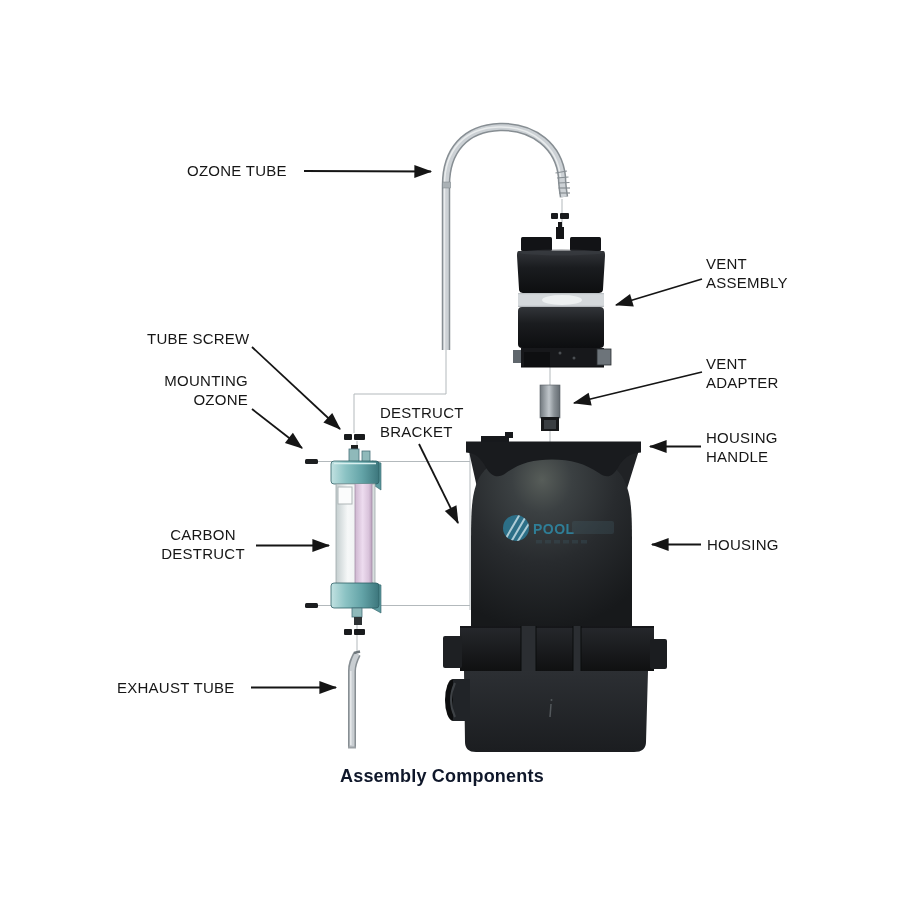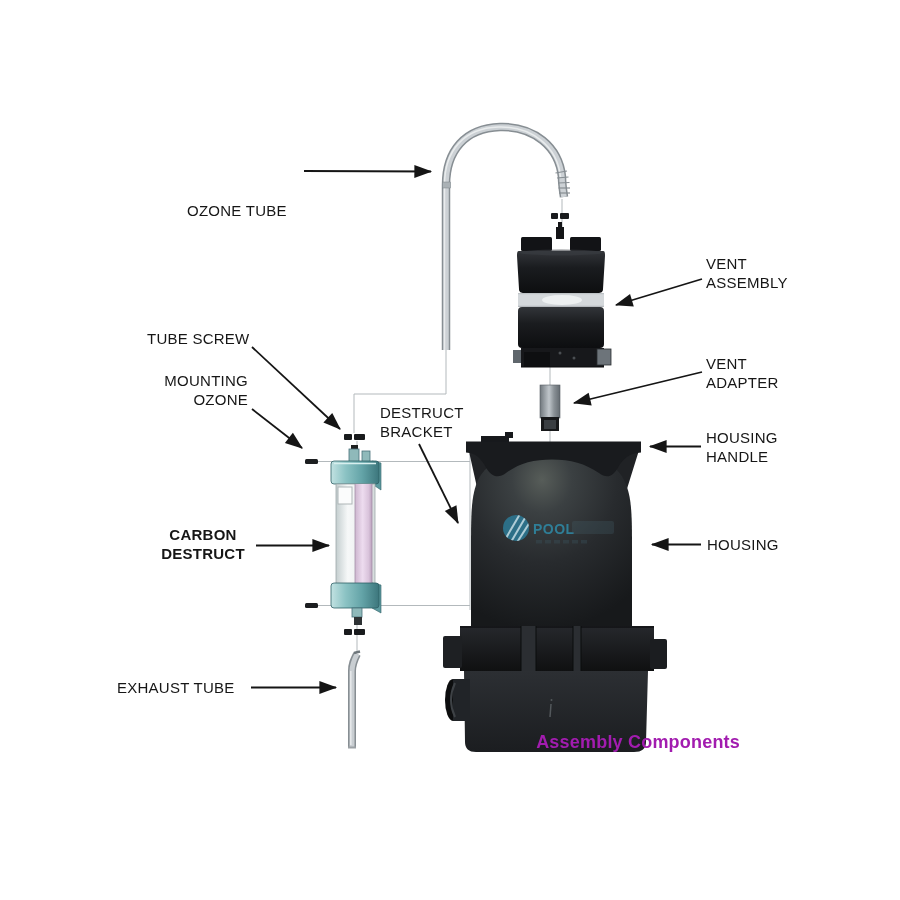--- a/index.html
+++ b/index.html
@@ -1,32 +1,32 @@
 <!DOCTYPE html>
 <html><head>
 <meta charset="utf-8">
 <style>
   html,body{margin:0;padding:0;background:#fff;}
   .canvas{position:relative;width:900px;height:900px;background:#ffffff;overflow:hidden;
           font-family:"Liberation Sans",sans-serif;}
   .canvas svg{position:absolute;left:0;top:0;}
   .lbl{position:absolute;font-size:15px;line-height:19px;color:#161616;letter-spacing:.25px;
        white-space:pre-line;}
-  .lbl-ozone{left:187px;top:161px;margin-top:40px;}
+  .lbl-ozone{left:187px;top:161px;}
   .lbl-tubeclamp{left:147px;top:329px;}
   .lbl-mounting{left:140px;top:371px;width:108px;text-align:right;}
   .lbl-bracket{left:380px;top:403px;}
   .lbl-ventasm{left:706px;top:254px;}
   .lbl-ventadp{left:706px;top:354px;}
   .lbl-handle{left:706px;top:428px;}
   .lbl-housing{left:707px;top:535px;}
-  .lbl-carbon{left:148px;top:525px;width:110px;text-align:center;font-weight:bold;}
+  .lbl-carbon{left:148px;top:525px;width:110px;text-align:center;}
   .lbl-exhaust{left:117px;top:678px;}
-  .caption{position:absolute;left:340px;top:732px;width:400px;text-align:right;
-           font-size:18px;font-weight:bold;color:#a21caf;letter-spacing:.2px;}
+  .caption{position:absolute;left:340px;top:766px;width:400px;text-align:left;
+           font-size:18px;font-weight:bold;color:#0f172a;letter-spacing:.2px;}
 </style>
 </head>
 <body>
 
 <div class="canvas">
 
 <svg width="900" height="900" viewBox="0 0 900 900">
   <defs>
     <marker id="ah" viewBox="0 0 10 8" refX="9.2" refY="4" markerWidth="11" markerHeight="8.5" orient="auto">
       <path d="M0.5,0.6 L9.8,4 L0.5,7.4 Z" fill="#151515"></path>

